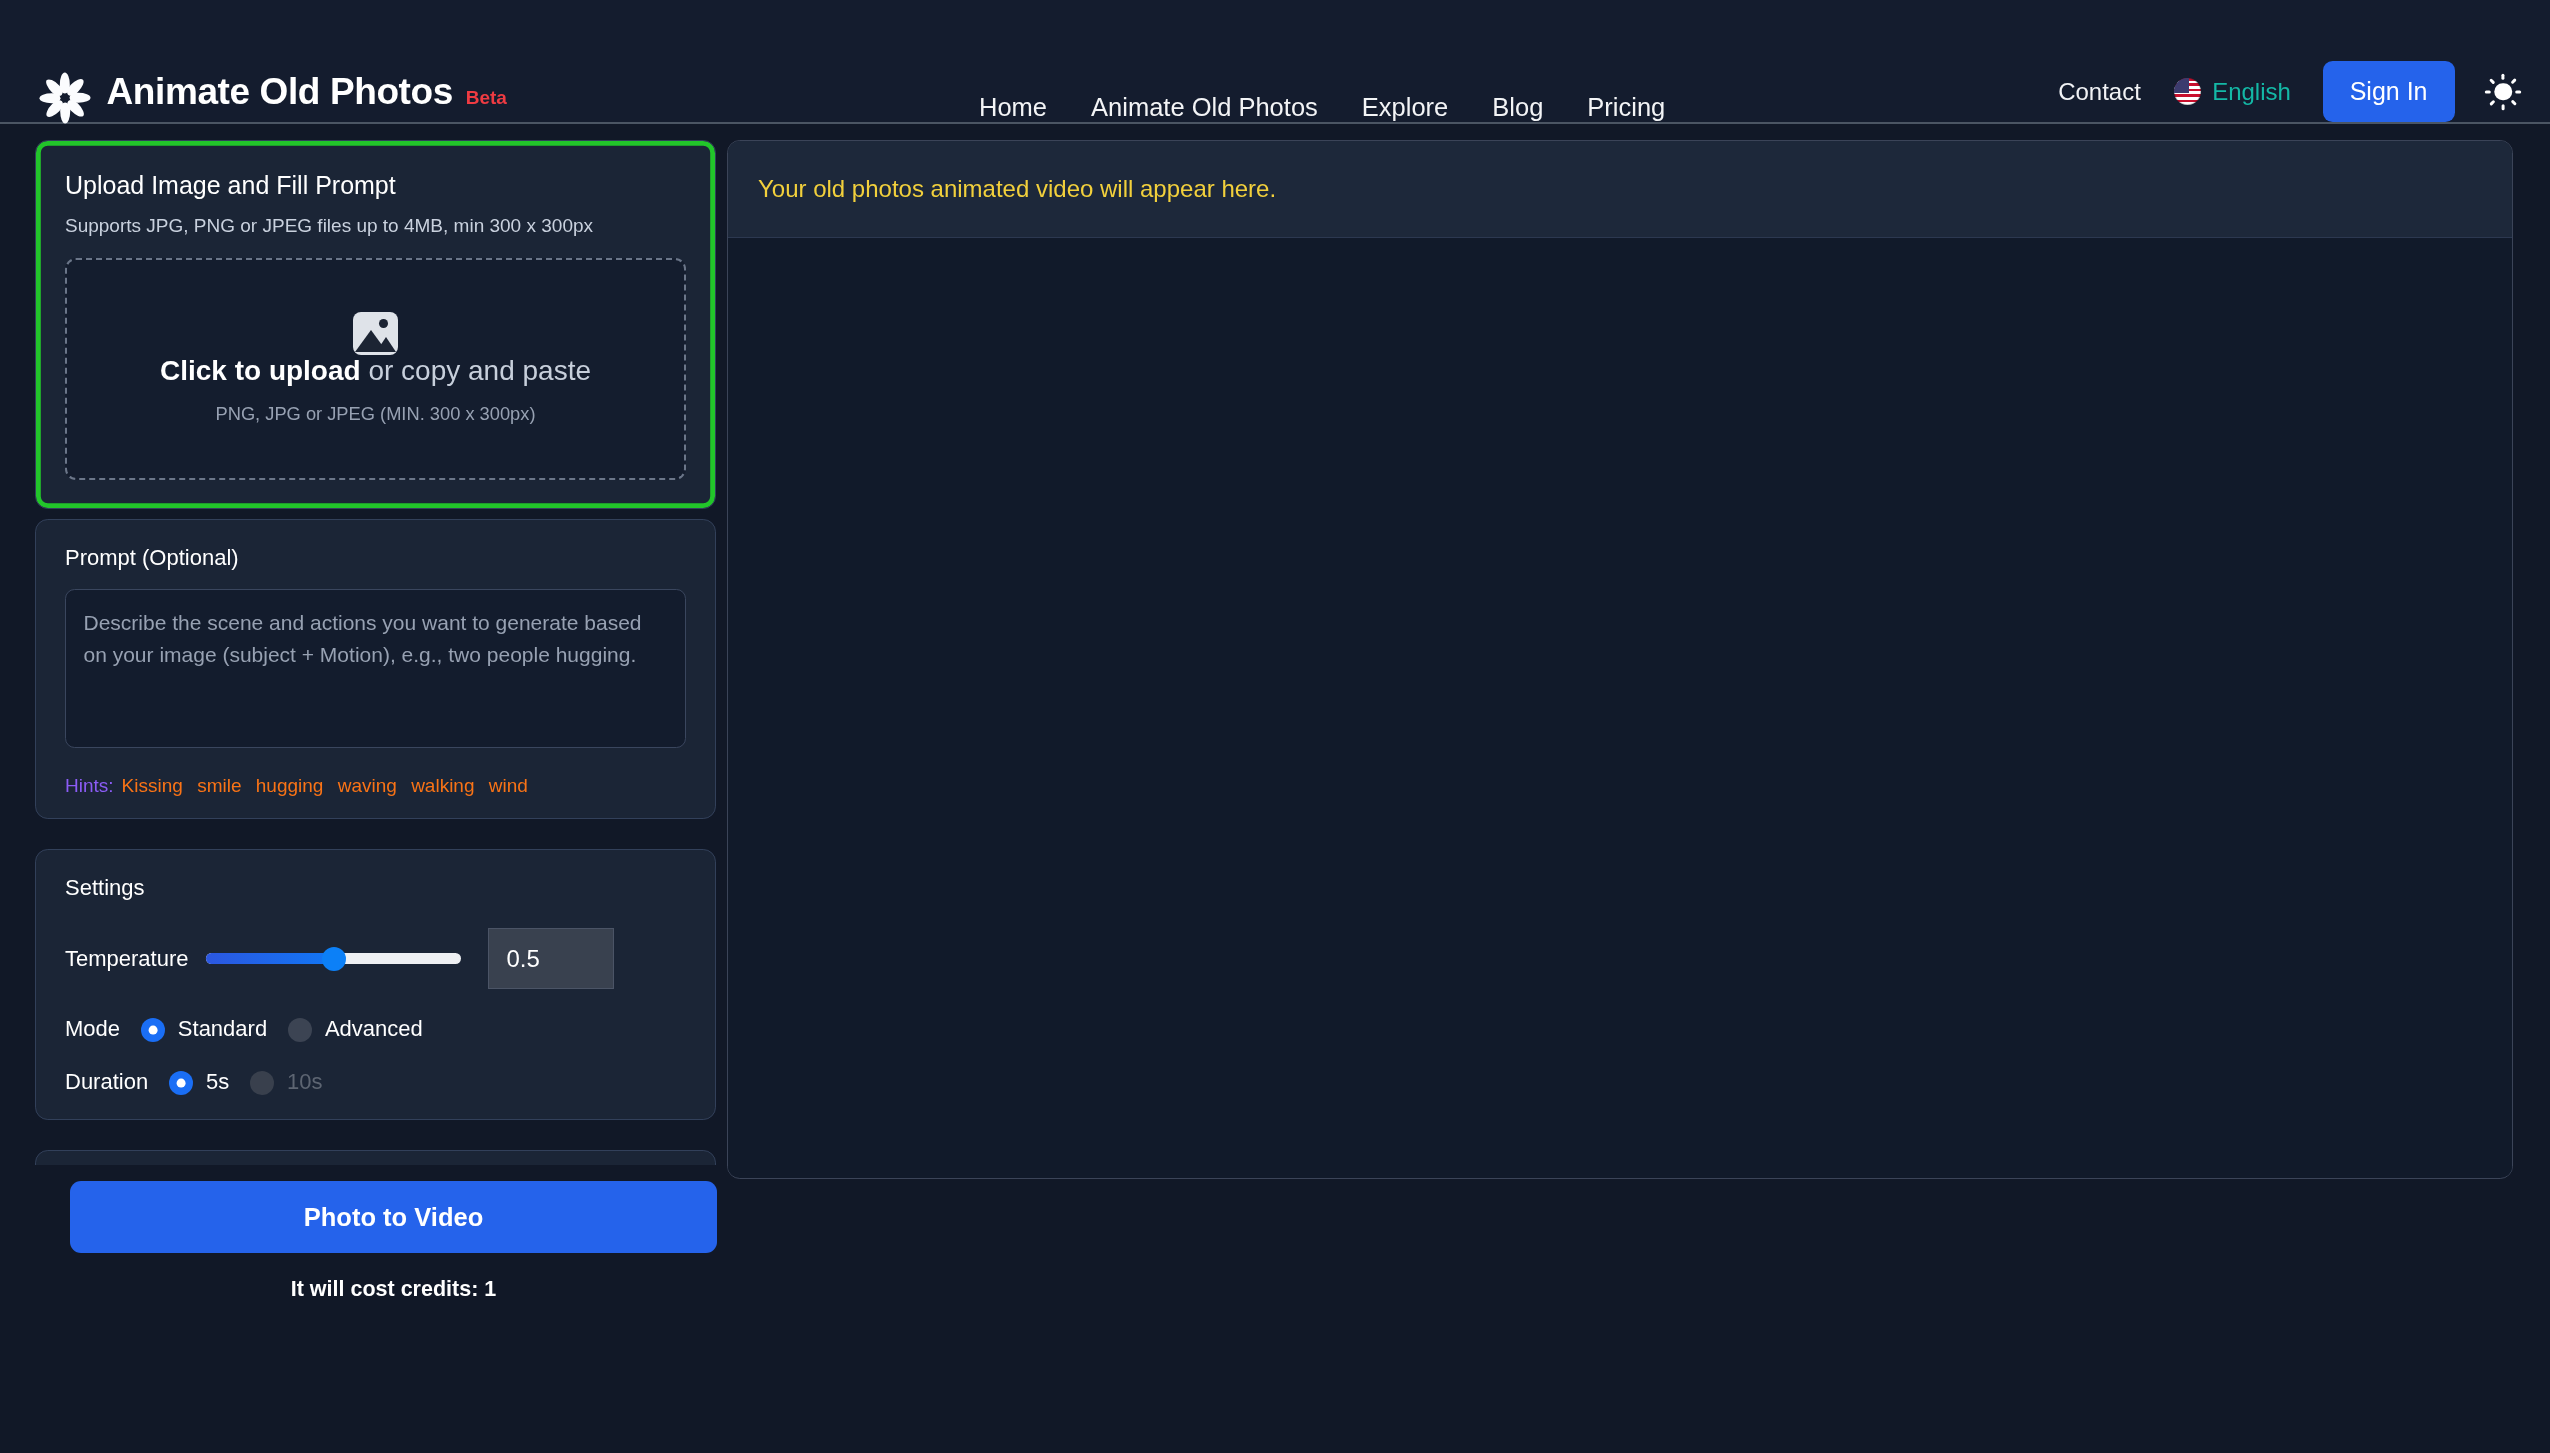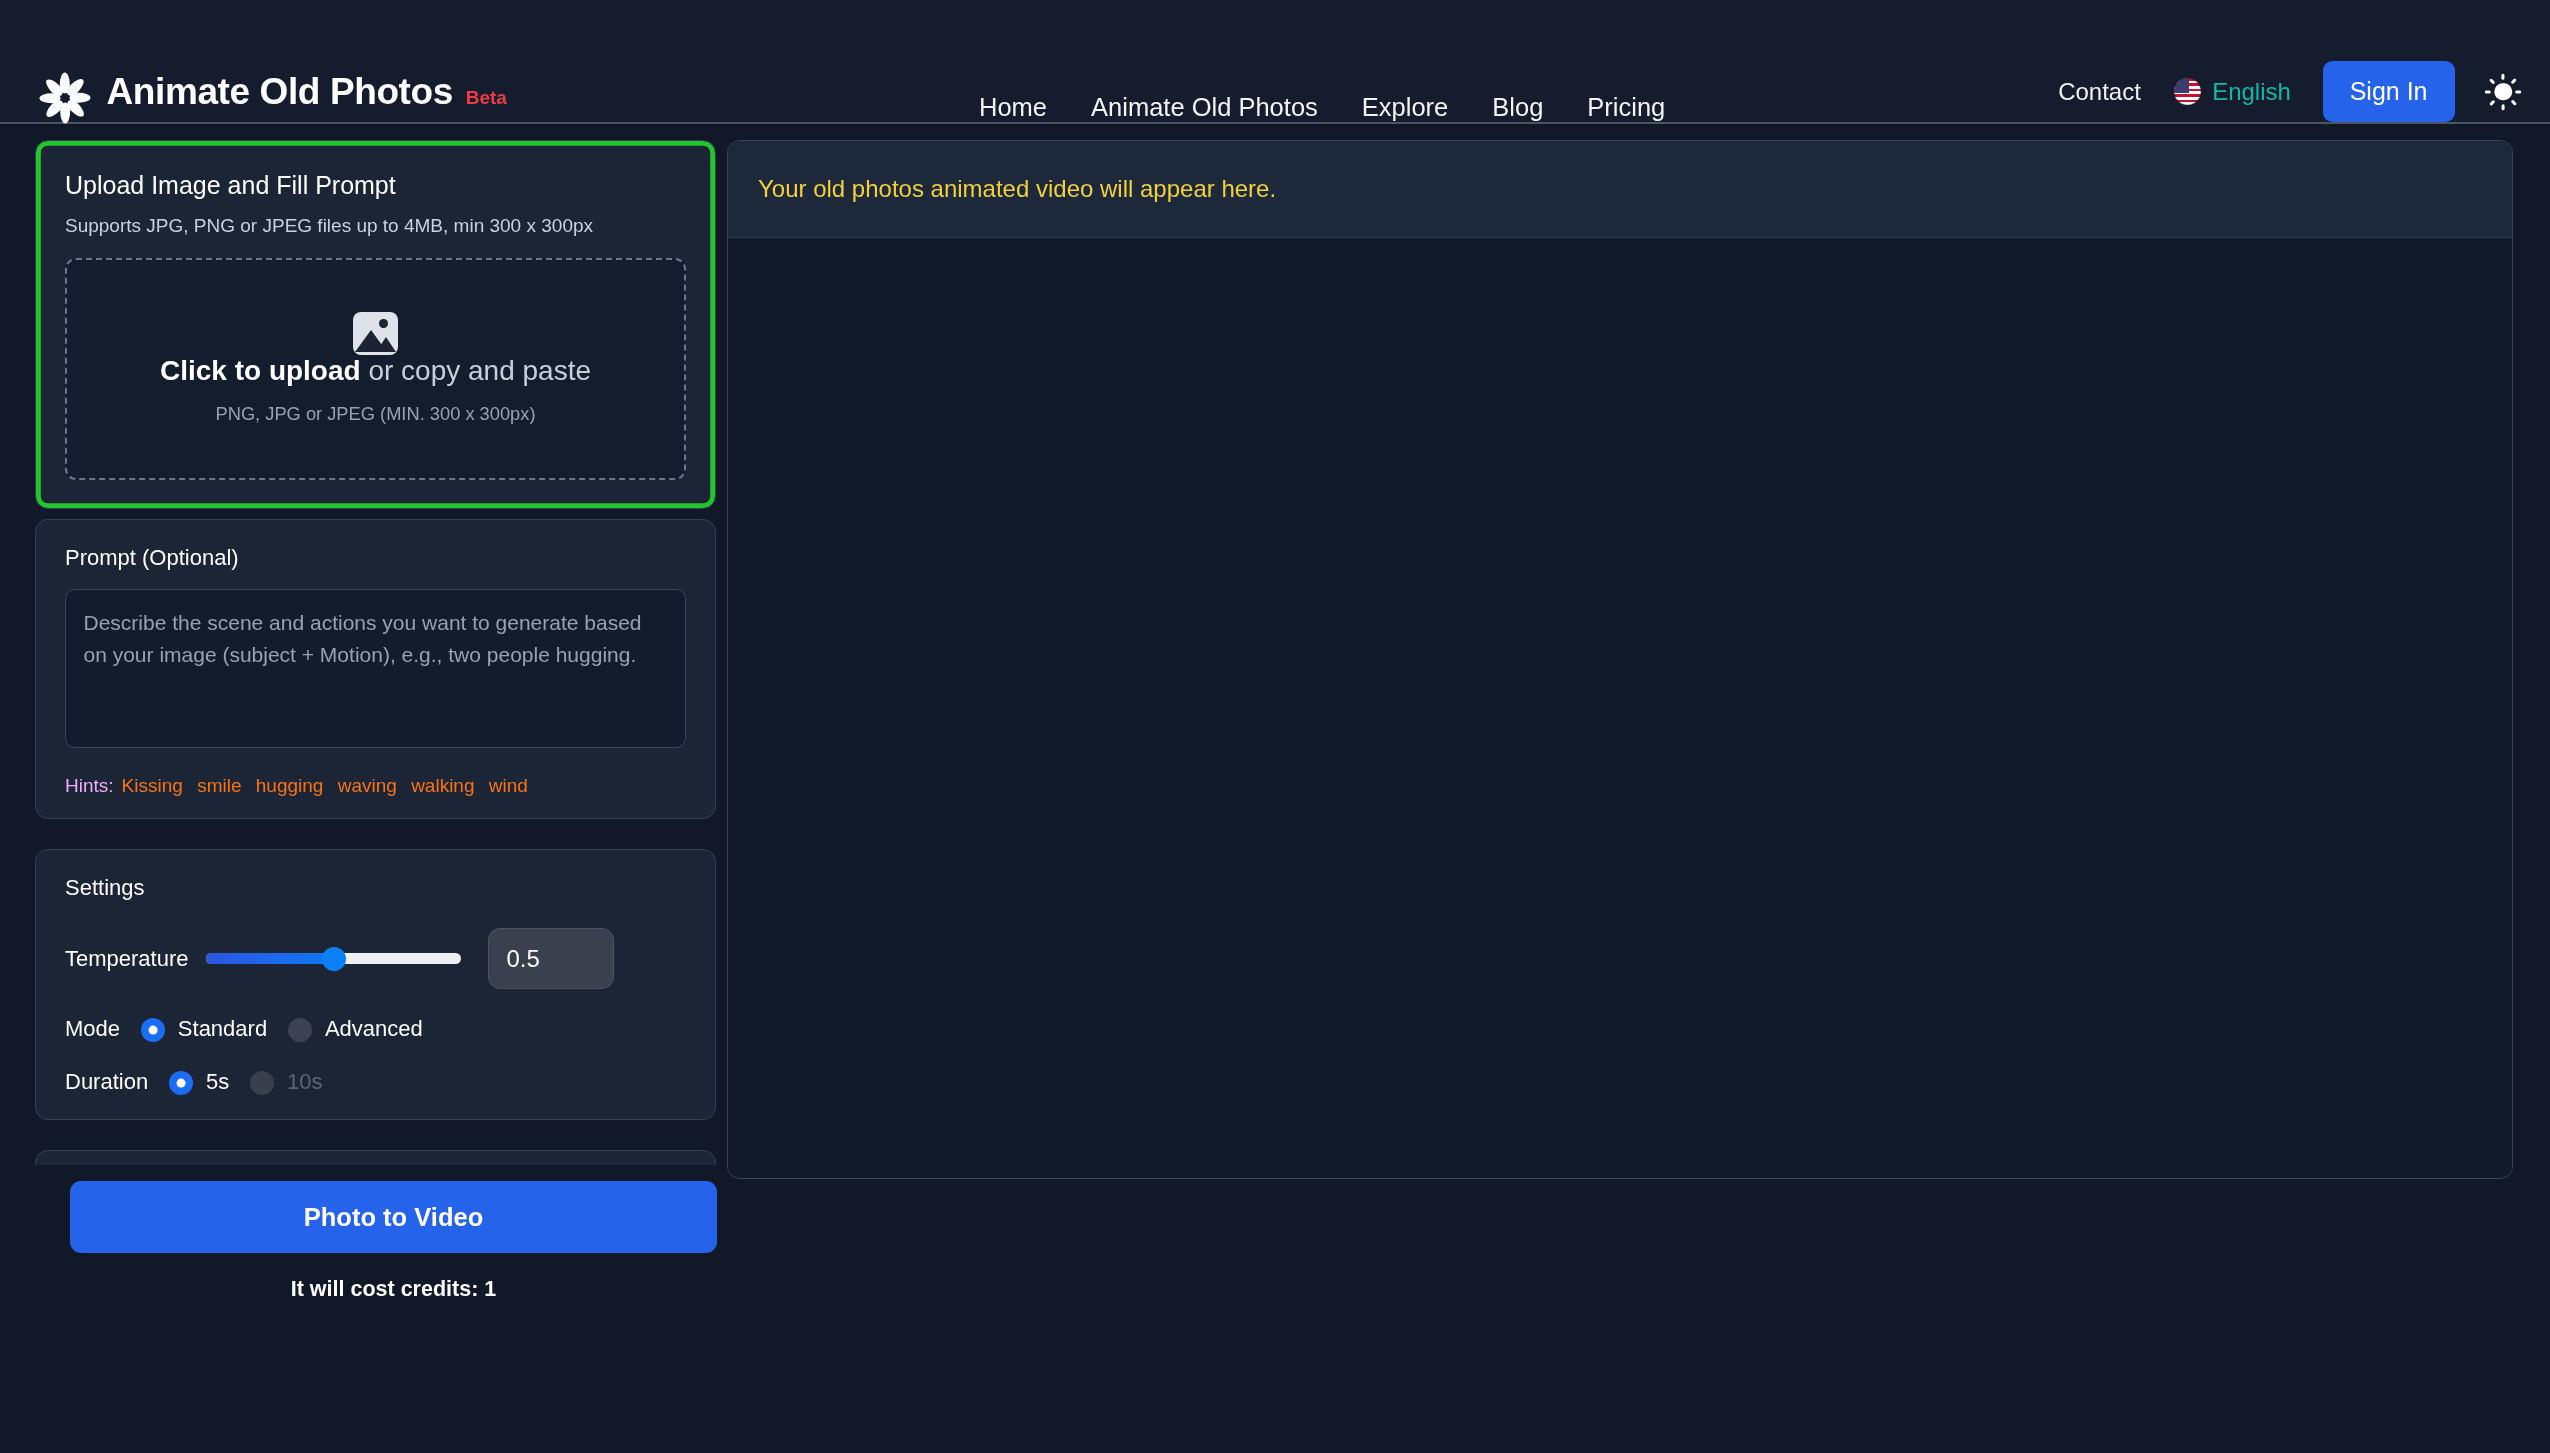--- a/index.html
+++ b/index.html
@@ -146,21 +146,21 @@
     width: calc(100% - 16px); height: 159px;
     background: #131c2d;
     border: 1.6px solid #3a465e; border-radius: 9.6px;
     color: #9aa4b4; font-size: 21px; line-height: 1.5;
     padding: 17.5px 17.5px;
     font-family: "Liberation Sans", sans-serif;
     resize: none; outline: none;
   }
   .textarea::placeholder { color: #97a1b2; }
   .hints { margin: 24px 0 0 8px; font-size: 19px; color: #ccd3de; }
-  .hints .hl { color: #f0abfc; margin-right: 8px; }
+  .hints .hl { color: #8b5cf6; margin-right: 8px; }
   .hint-chip { color: #f97316; margin-right: 14.3px; cursor: pointer; }
 
   .card-settings { margin-top: 30px; padding: 17.5px 21px 24px 21px; }
   .settings-title { font-size: 22px; color: #ffffff; margin: 8px 0 0 8px; }
   .row { display: flex; align-items: center; margin: 27px 0 0 8px; }
   .row-label { font-size: 22px; color: #ffffff; }
   .slider {
     position: relative; width: 255px; height: 11px;
     margin-left: 17.5px; border-radius: 5.6px;
     background: #eef0f3; cursor: pointer;
@@ -170,21 +170,21 @@
     width: 50%; border-radius: 5.6px;
     background: linear-gradient(90deg,#2c57e0,#1177f5);
   }
   .slider-thumb {
     position: absolute; left: 50%; top: 50%;
     width: 24px; height: 24px; border-radius: 50%;
     background: #0c80f7; transform: translate(-50%,-50%); cursor: grab;
   }
   .temp-box {
     margin-left: 27px; width: 126px; height: 61px;
-    background: #39414f; border: 1.6px solid #4b5466; border-radius: 12px;
+    background: #39414f; border: 1.6px solid #4b5466; border-radius: 0;
     color: #ffffff; font-size: 24px;
     display: flex; align-items: center; padding-left: 17.5px;
     font-family: "Liberation Sans", sans-serif; outline: none;
   }
   .radio-opt { display: flex; align-items: flex-end; margin-left: 21px; cursor: pointer; }
   .radio {
     width: 24px; height: 24px; border-radius: 50%;
     background: #3c4453; position: relative; flex: none;
   }
   .radio.on { background: #1a6ef5; }

